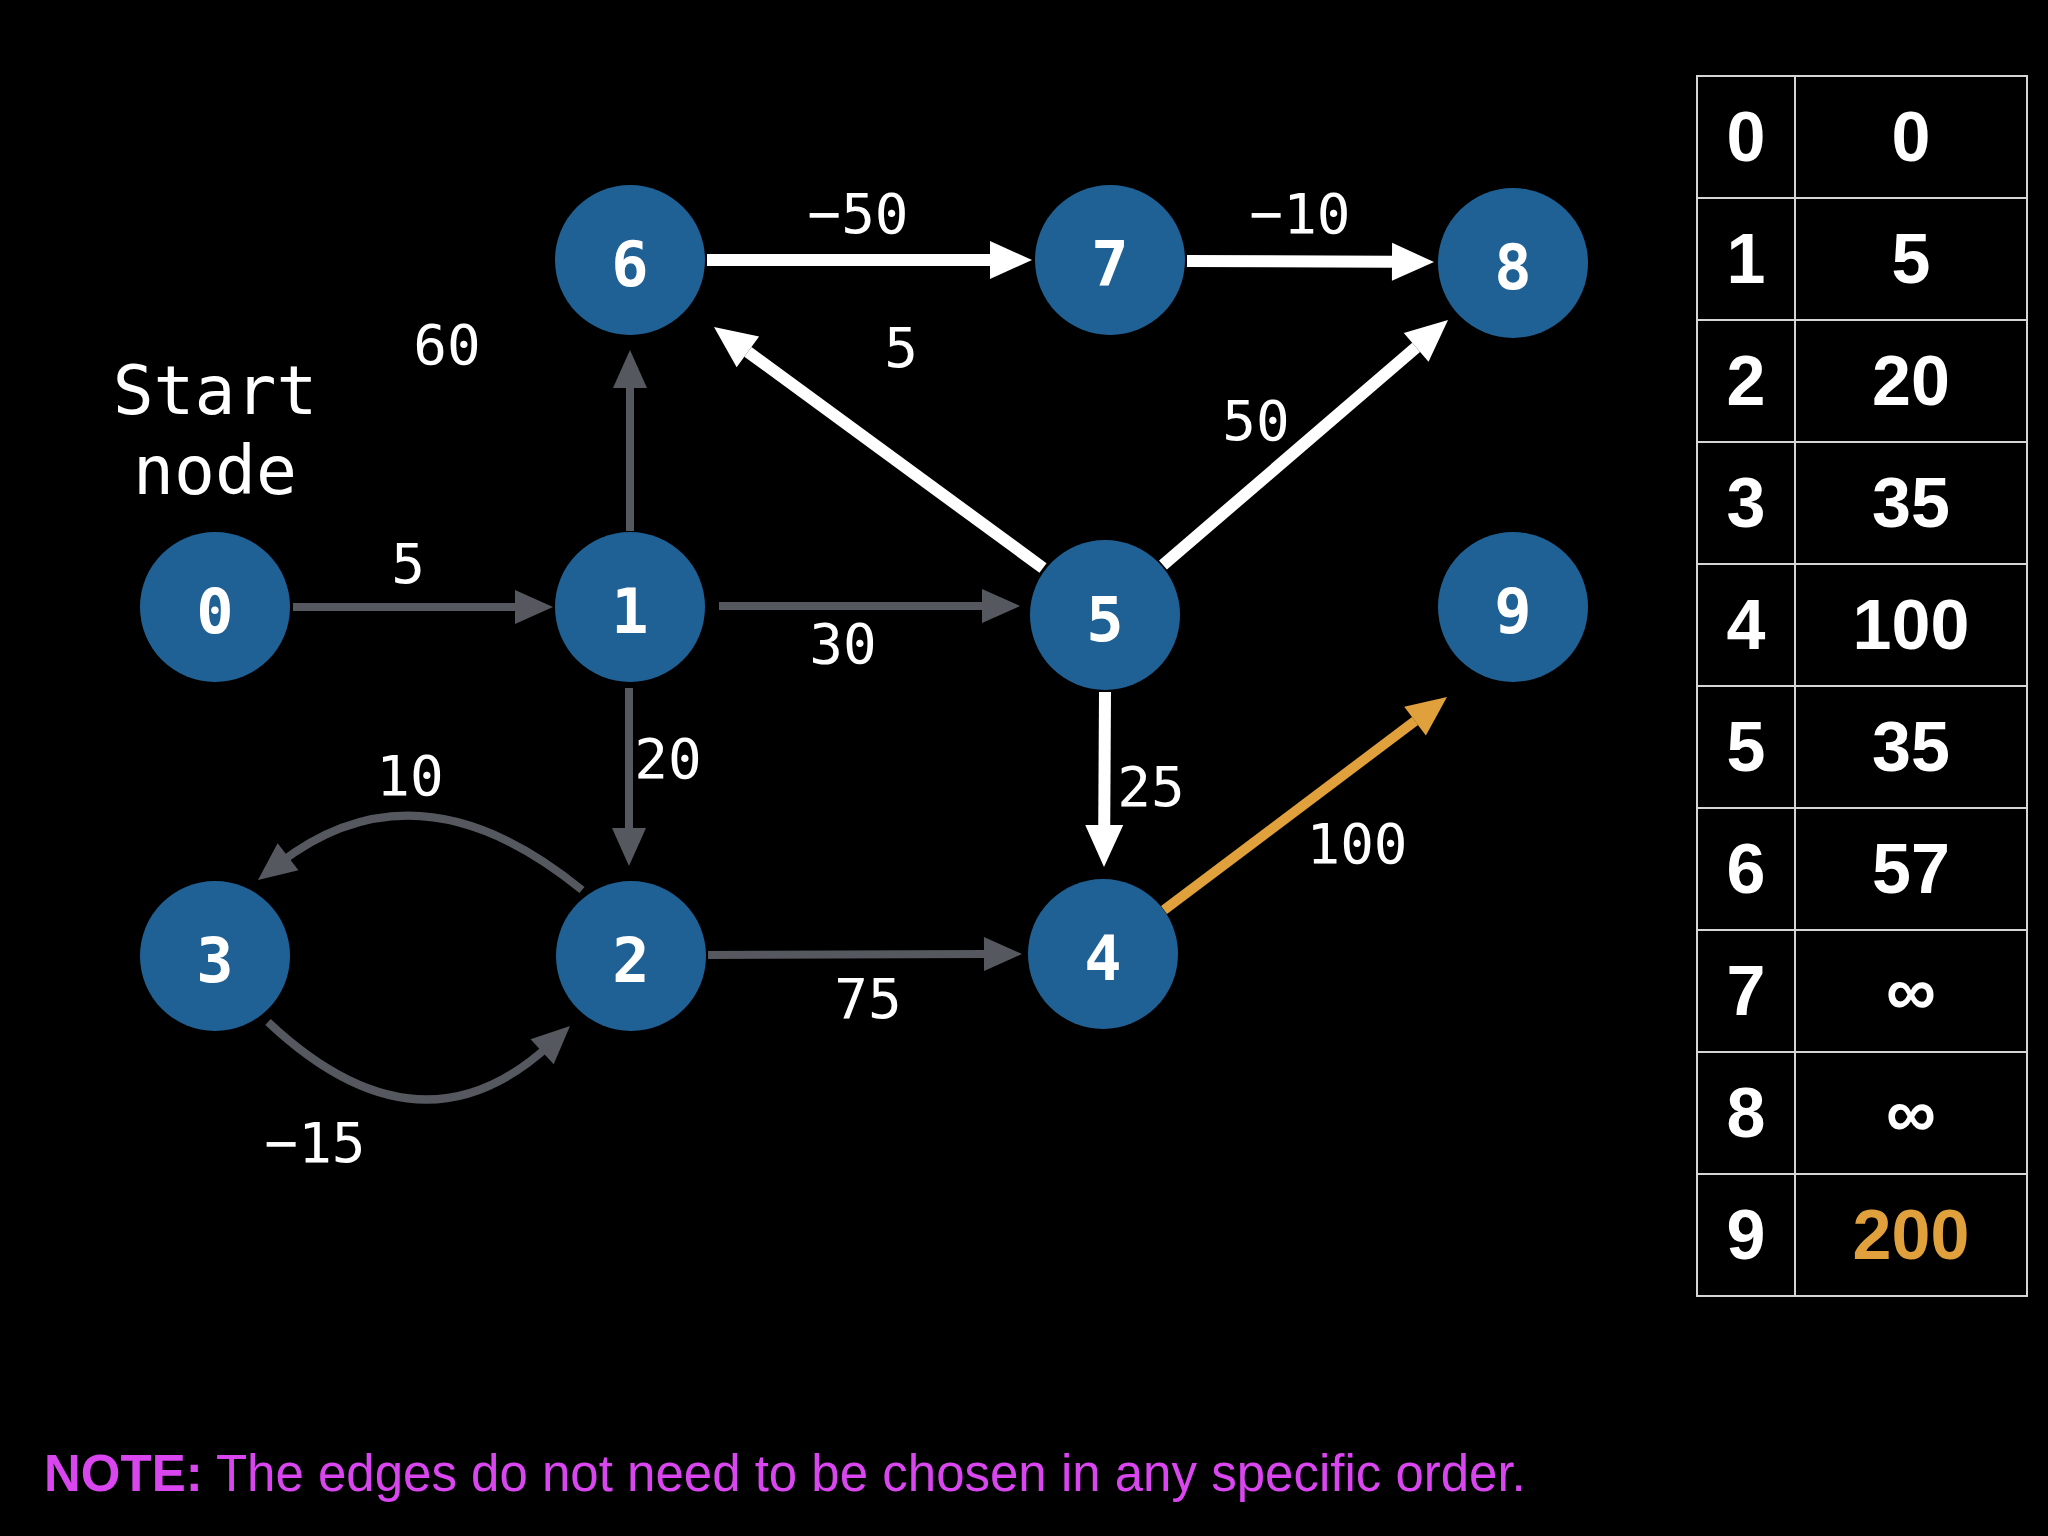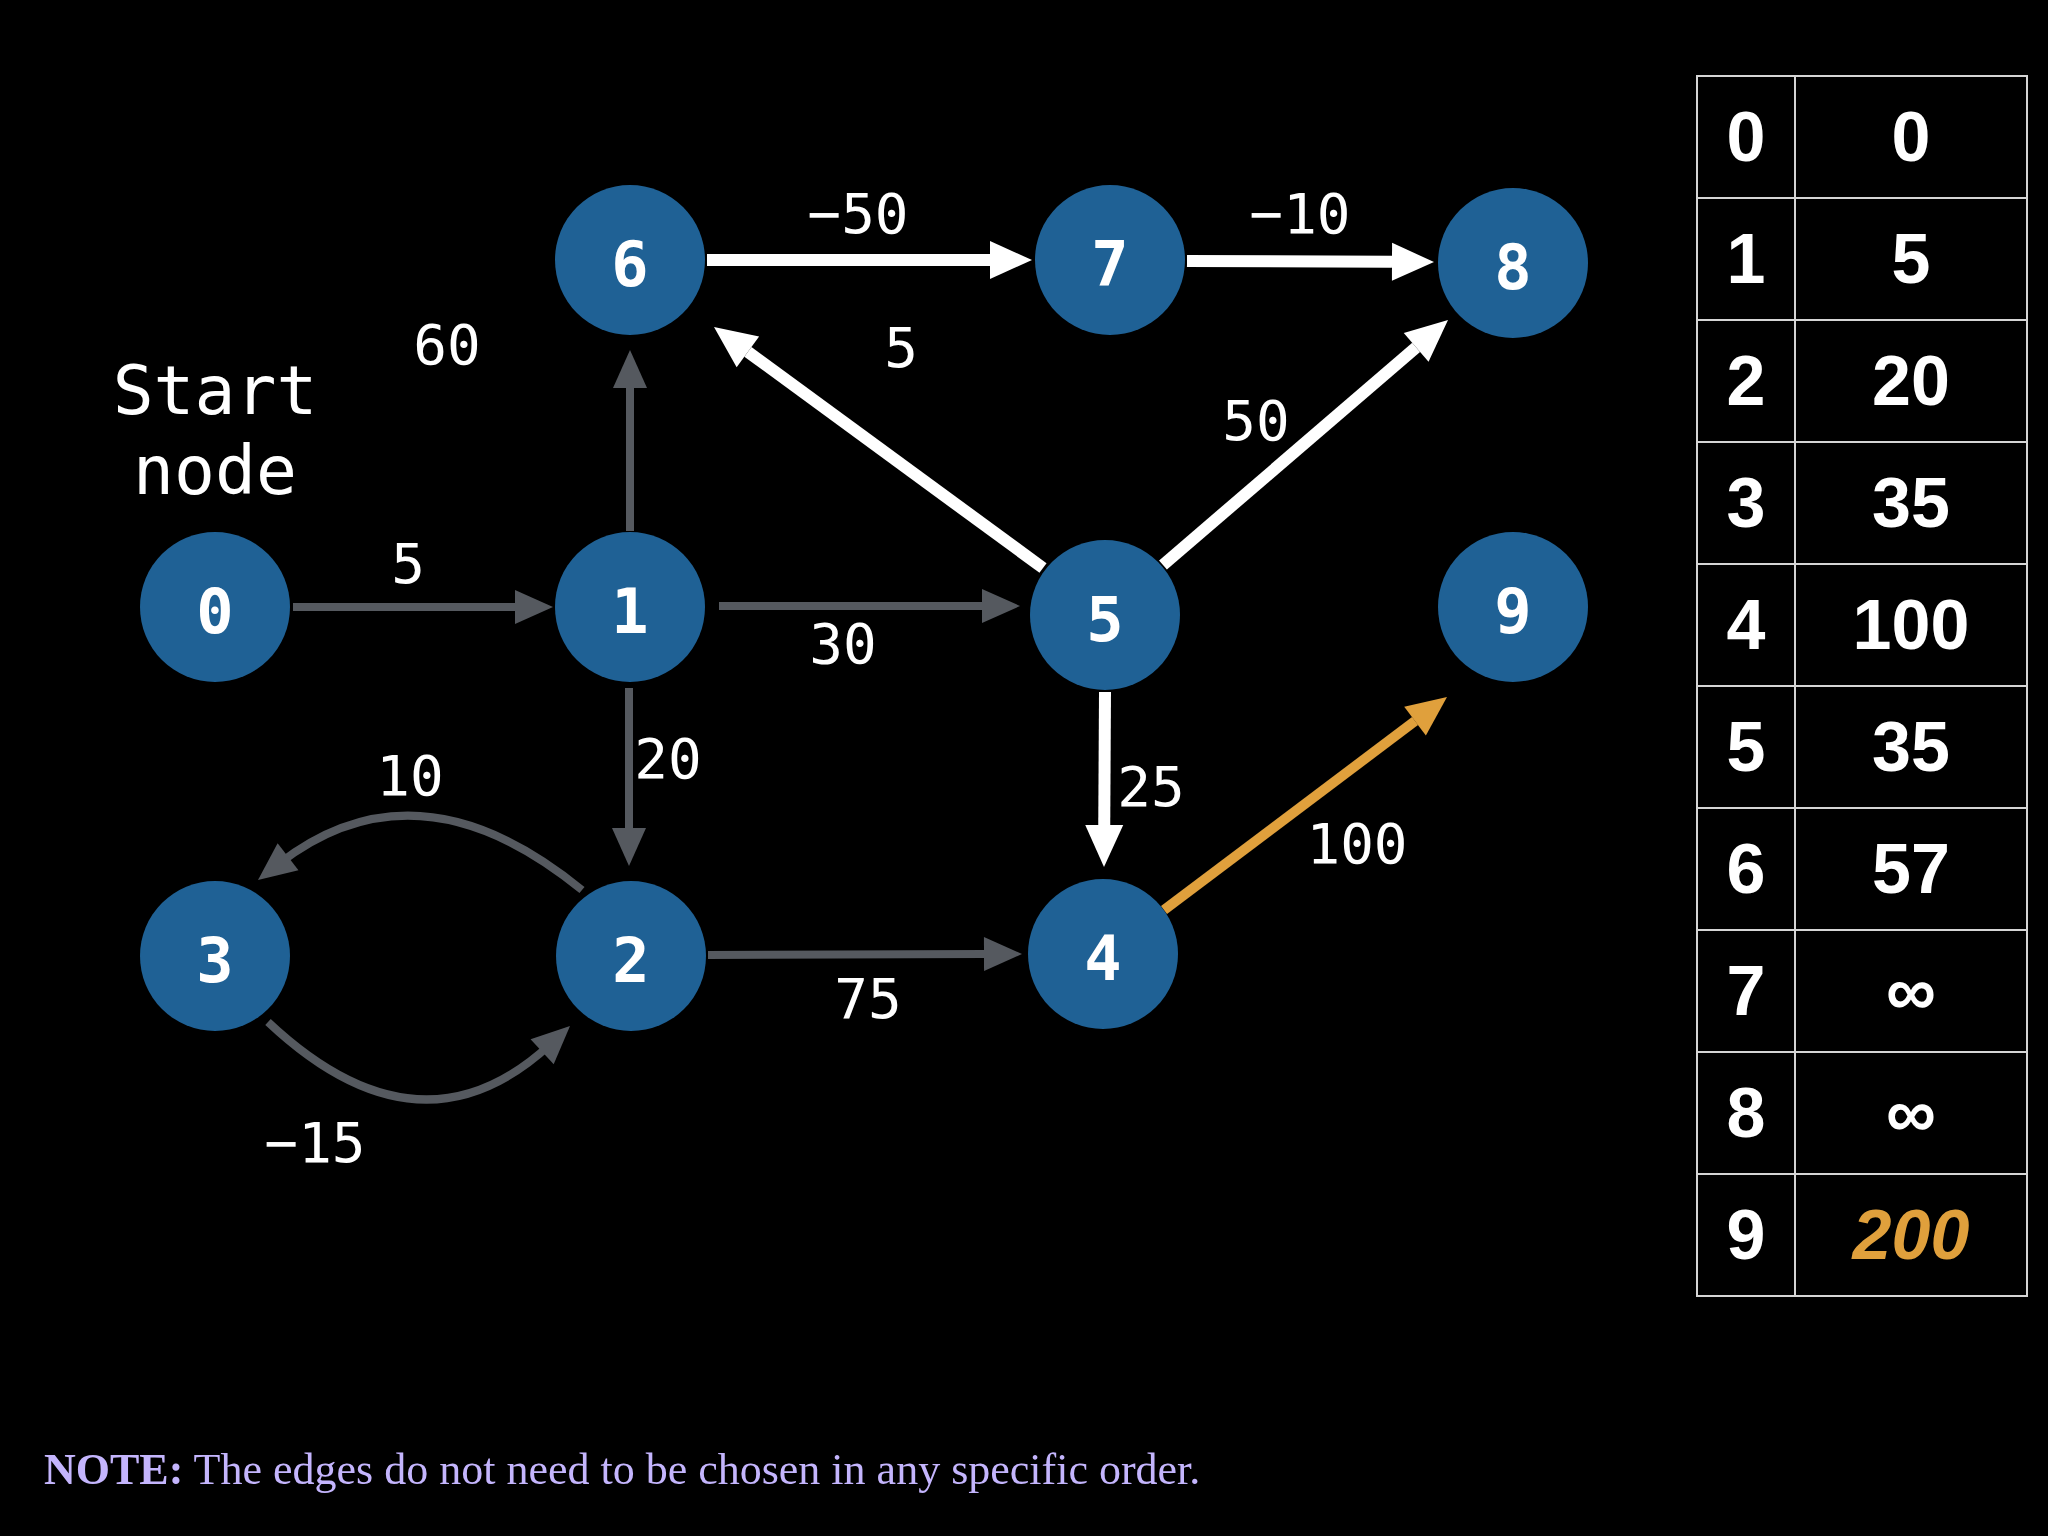--- a/index.html
+++ b/index.html
@@ -6,23 +6,23 @@
   body{width:2048px;height:1536px;position:relative;overflow:hidden;
        font-family:"DejaVu Sans Mono",monospace;}
   #graph{position:absolute;left:0;top:0;}
   #dist-table{position:absolute;left:1696px;top:75px;border-collapse:collapse;table-layout:fixed;}
   #dist-table td{border:2.5px solid #d5d5d5;color:#fff;
        font-family:"Liberation Sans","DejaVu Sans",sans-serif;font-weight:700;font-size:70px;
        text-align:center;vertical-align:middle;padding:0;}
   #dist-table td.c1{width:96px;}
   #dist-table td.c2{width:230px;}
   #dist-table tr{height:122px;}
-  #dist-table td.hl{color:#e0a03c;font-style:italic;}
-  #note{position:absolute;left:44px;top:1444px;color:#c4b5fd;
-       font-family:Liberation Serif, serif;font-size:44px;white-space:pre;}
+  #dist-table td.hl{color:#e0a03c;}
+  #note{position:absolute;left:44px;top:1444px;color:#d946ef;
+       font-family:Liberation Sans, sans-serif;font-size:51px;white-space:pre;}
   #note .b{font-weight:700;}
   .nodelbl{font-family:"DejaVu Sans Mono",monospace;font-weight:700;font-size:62px;fill:#fff;}
   .wlbl{font-family:"DejaVu Sans Mono",monospace;font-size:56px;fill:#fff;}
   .startlbl{font-family:"DejaVu Sans Mono",monospace;font-size:68px;fill:#fff;}
 </style>
 </head>
 <body>
 
 <svg id="graph" width="2048" height="1536" viewBox="0 0 2048 1536">
     <line x1="293" y1="607" x2="515" y2="607" stroke="#55595f" stroke-width="8"></line>

